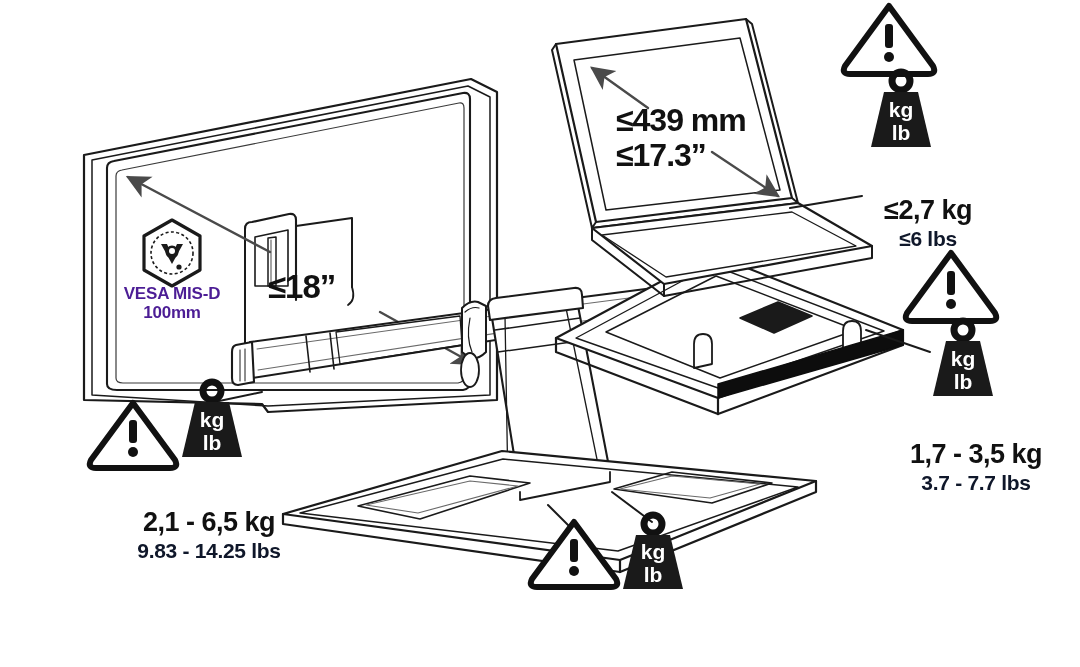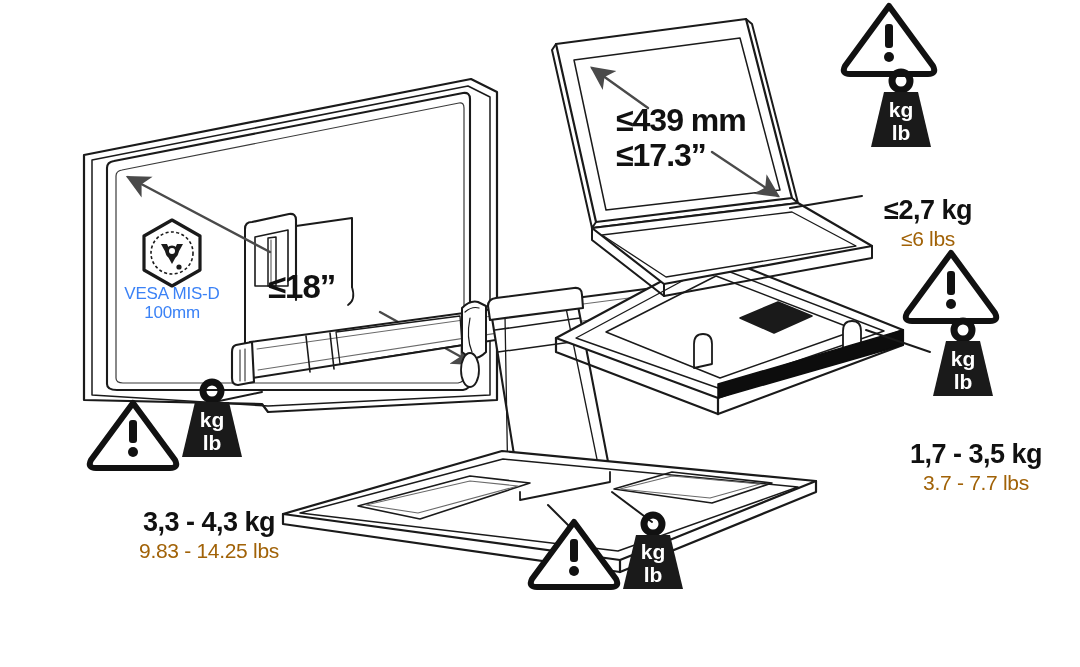--- a/index.html
+++ b/index.html
@@ -14,27 +14,27 @@
   #stage{position:absolute;inset:0;width:1080px;height:667px;}
   svg.art{position:absolute;left:0;top:0;width:1080px;height:667px;}
 
   .lbl{position:absolute;text-align:center;line-height:1;}
   .lbl .kg{
     font-weight:bold;color:#111;white-space:nowrap;
     letter-spacing:-0.5px;
     margin-top:41px;
   }
   .lbl .lbs{
-    font-weight:normal;color:#a16207;white-space:nowrap;
+    font-weight:bold;color:#0f172a;white-space:nowrap;
     letter-spacing:-0.3px;
   }
 
   .dimtext{position:absolute;font-weight:bold;color:#111;line-height:1.02;white-space:nowrap;letter-spacing:-1px;}
 
-  .vesatext{position:absolute;text-align:center;font-weight:normal;color:#3b82f6;line-height:1.12;letter-spacing:-0.2px;}
+  .vesatext{position:absolute;text-align:center;font-weight:bold;color:#4c1d95;line-height:1.12;letter-spacing:-0.2px;}
 </style>
 </head>
 <body>
 
 <div id="stage">
 
   <svg class="art" viewBox="0 0 1080 667">
     <defs>
       <marker id="ah" markerWidth="11" markerHeight="11" refX="9" refY="5.5" orient="auto">
         <path d="M0,0.6 L10,5.5 L0,10.4 L2.6,5.5 Z" fill="#4a4a4a"></path>
@@ -245,21 +245,21 @@
     <div>VESA MIS-D</div>
     <div>100mm</div>
   </div>
 
   <div class="dimtext" style="left:268px;top:270px;font-size:33px;">≤18”</div>
 
   <div class="dimtext" style="left:616px;top:104px;font-size:32px;">≤439 mm</div>
   <div class="dimtext" style="left:616px;top:139px;font-size:32px;">≤17.3”</div>
 
   <div class="lbl" style="left:84px;top:468px;width:250px;">
-    <div class="kg" style="font-size:27px;">3,3 - 4,3 kg</div>
+    <div class="kg" style="font-size:27px;">2,1 - 6,5 kg</div>
     <div class="lbs" style="font-size:21px;margin-top:4px;">9.83 - 14.25 lbs</div>
   </div>
 
   <div class="lbl" style="left:838px;top:156px;width:180px;">
     <div class="kg" style="font-size:27px;">≤2,7 kg</div>
     <div class="lbs" style="font-size:21px;margin-top:4px;">≤6 lbs</div>
   </div>
 
   <div class="lbl" style="left:872px;top:400px;width:208px;">
     <div class="kg" style="font-size:27px;">1,7 - 3,5 kg</div>

